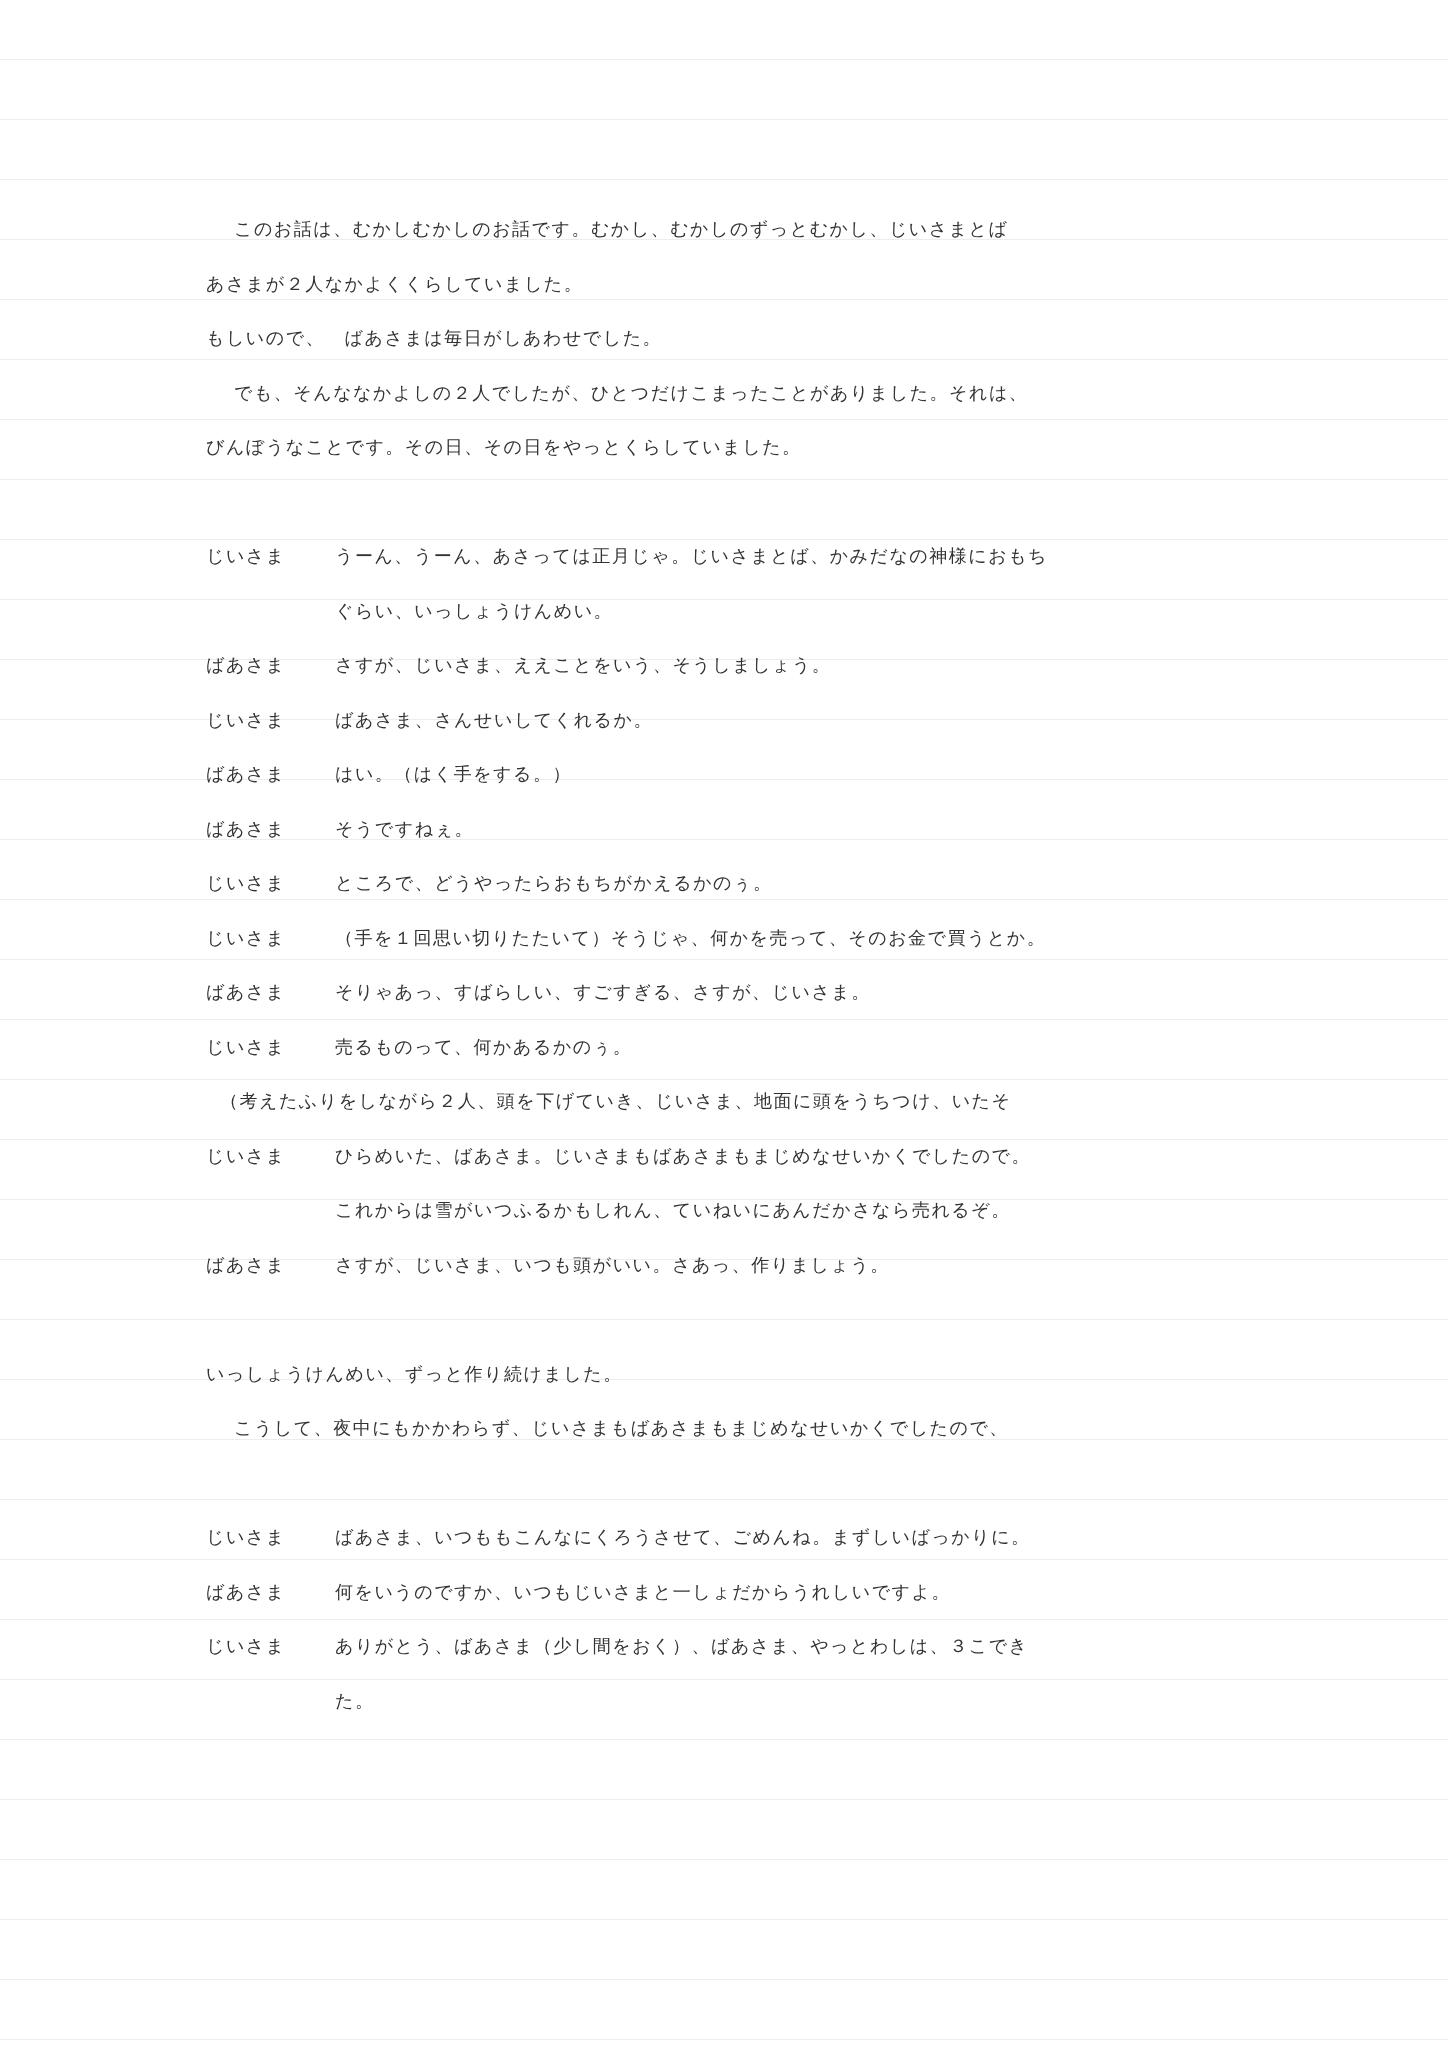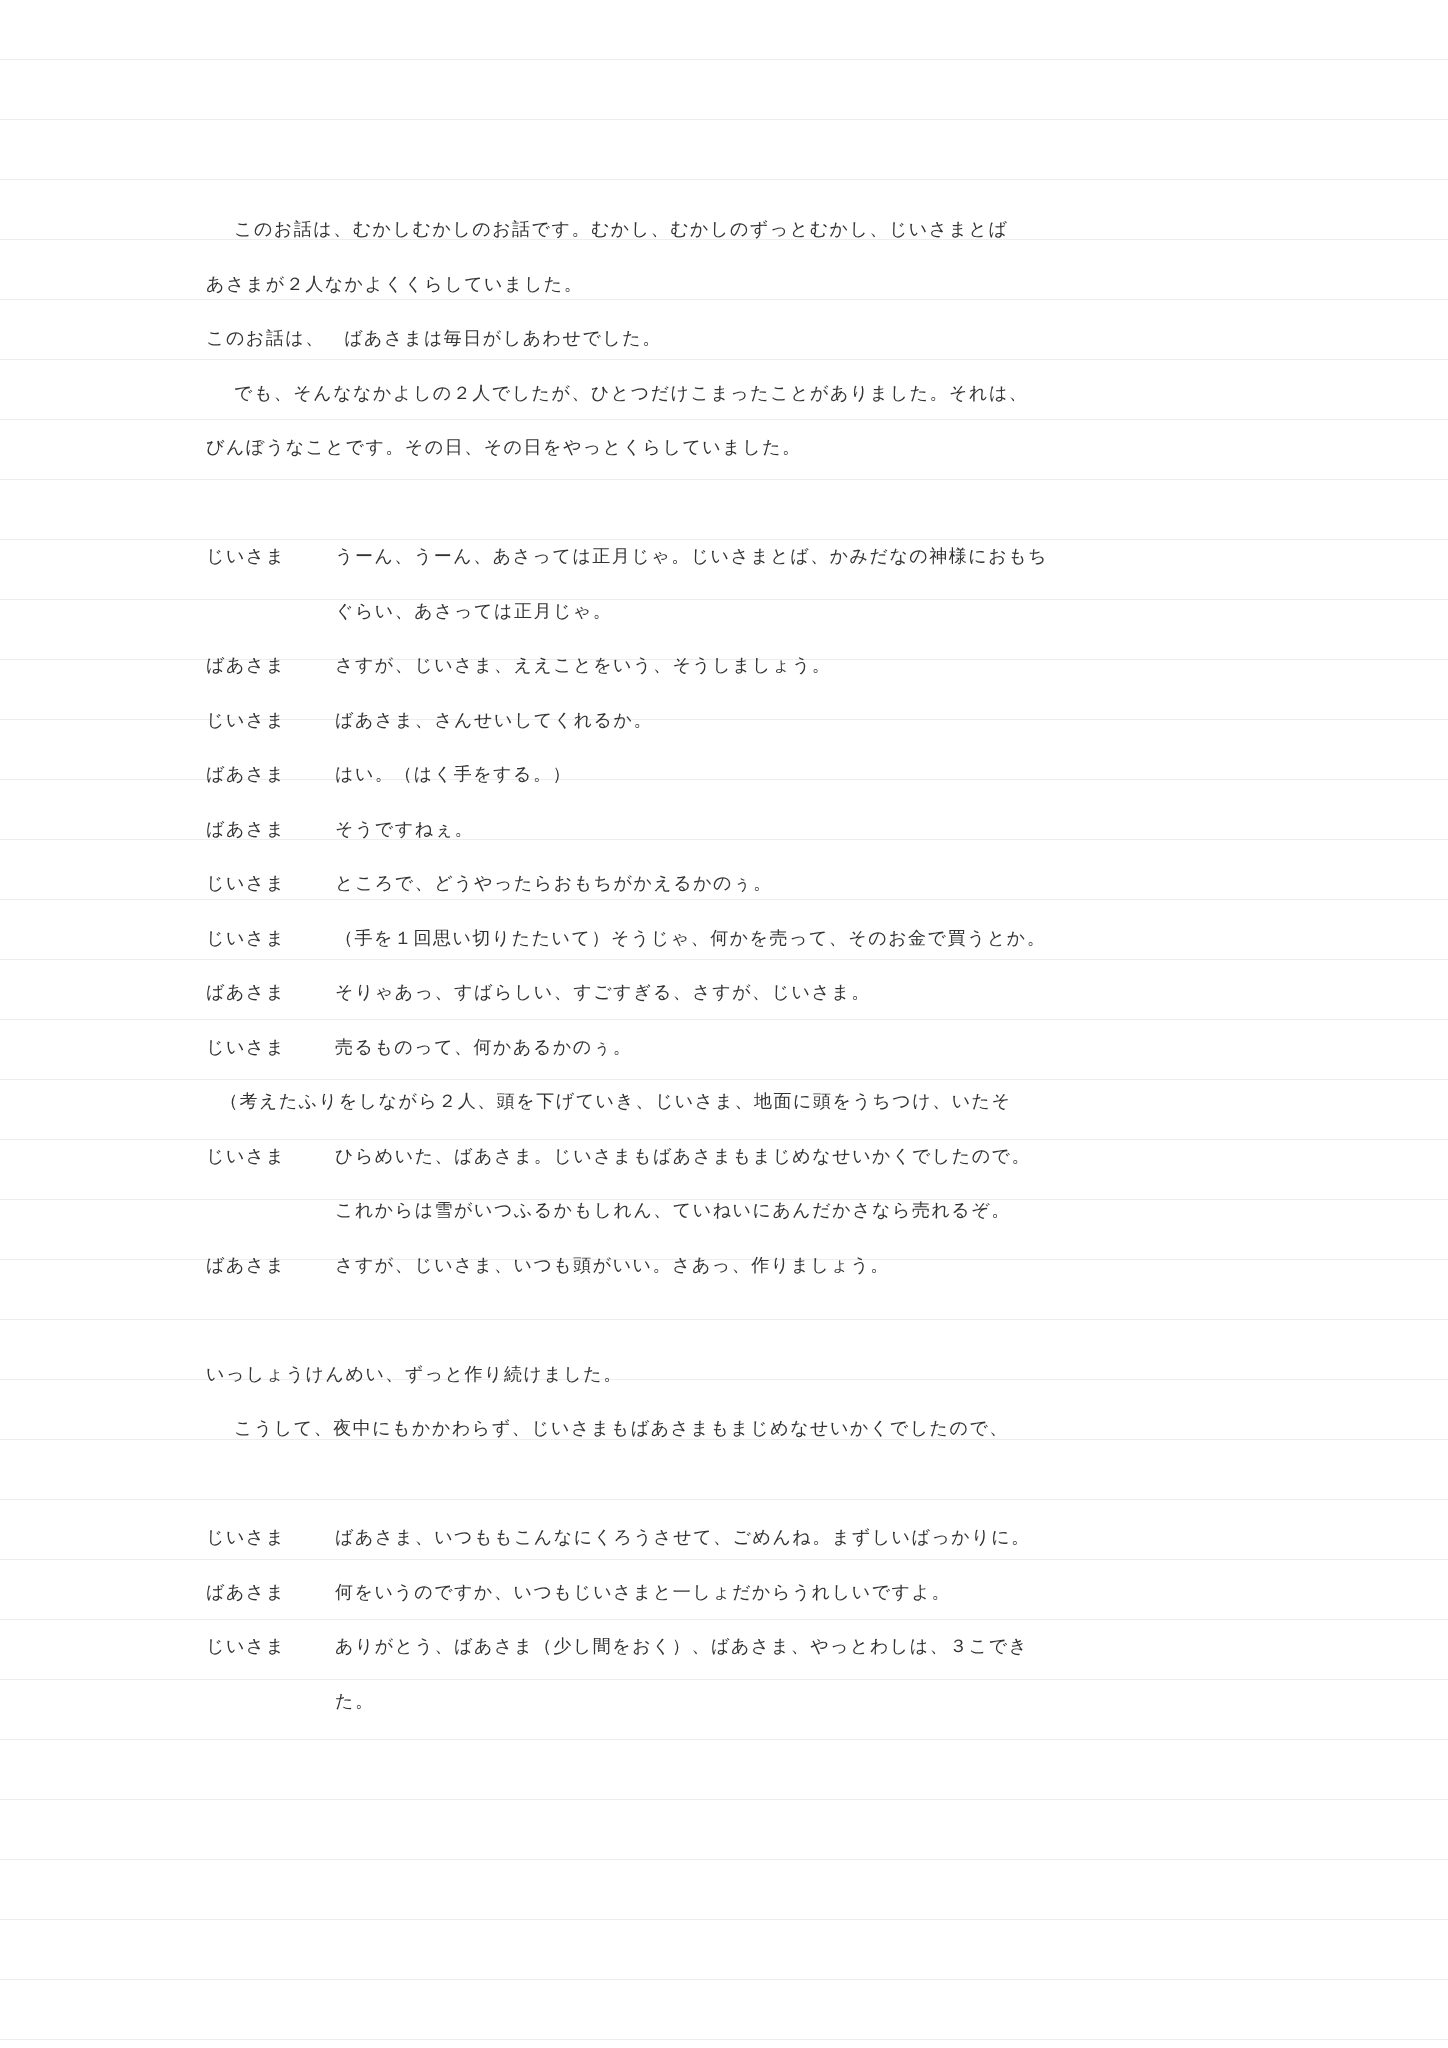--- a/index.html
+++ b/index.html
@@ -37,26 +37,26 @@
   .speaker { display: inline-block; width: 129px; }
   .spacer { height: 54.5px; }
 </style>
 </head>
 <body>
 
 <div class="canvas">
   <div class="page" style="color: rgb(51, 51, 51);">
       <div class="line indent">このお話は、むかしむかしのお話です。むかし、むかしのずっとむかし、じいさまとば</div>
       <div class="line">あさまが２人なかよくくらしていました。</div>
-      <div class="line">このお話は、　ばあさまは毎日がしあわせでした。</div>
+      <div class="line">もしいので、　ばあさまは毎日がしあわせでした。</div>
       <div class="line indent">でも、そんななかよしの２人でしたが、ひとつだけこまったことがありました。それは、</div>
       <div class="line">びんぼうなことです。その日、その日をやっとくらしていました。</div>
       <div class="line spacer"></div>
       <div class="line"><span class="speaker">じいさま</span><span>うーん、うーん、あさっては正月じゃ。じいさまとば、かみだなの神様におもち</span></div>
-      <div class="line cont">ぐらい、あさっては正月じゃ。</div>
+      <div class="line cont">ぐらい、いっしょうけんめい。</div>
       <div class="line"><span class="speaker">ばあさま</span><span>さすが、じいさま、ええことをいう、そうしましょう。</span></div>
       <div class="line"><span class="speaker">じいさま</span><span>ばあさま、さんせいしてくれるか。</span></div>
       <div class="line"><span class="speaker">ばあさま</span><span>はい。（はく手をする。）</span></div>
       <div class="line"><span class="speaker">ばあさま</span><span>そうですねぇ。</span></div>
       <div class="line"><span class="speaker">じいさま</span><span>ところで、どうやったらおもちがかえるかのぅ。</span></div>
       <div class="line"><span class="speaker">じいさま</span><span>（手を１回思い切りたたいて）そうじゃ、何かを売って、そのお金で買うとか。</span></div>
       <div class="line"><span class="speaker">ばあさま</span><span>そりゃあっ、すばらしい、すごすぎる、さすが、じいさま。</span></div>
       <div class="line"><span class="speaker">じいさま</span><span>売るものって、何かあるかのぅ。</span></div>
       <div class="line stage-indent">（考えたふりをしながら２人、頭を下げていき、じいさま、地面に頭をうちつけ、いたそ</div>
       <div class="line"><span class="speaker">じいさま</span><span>ひらめいた、ばあさま。じいさまもばあさまもまじめなせいかくでしたので。</span></div>

